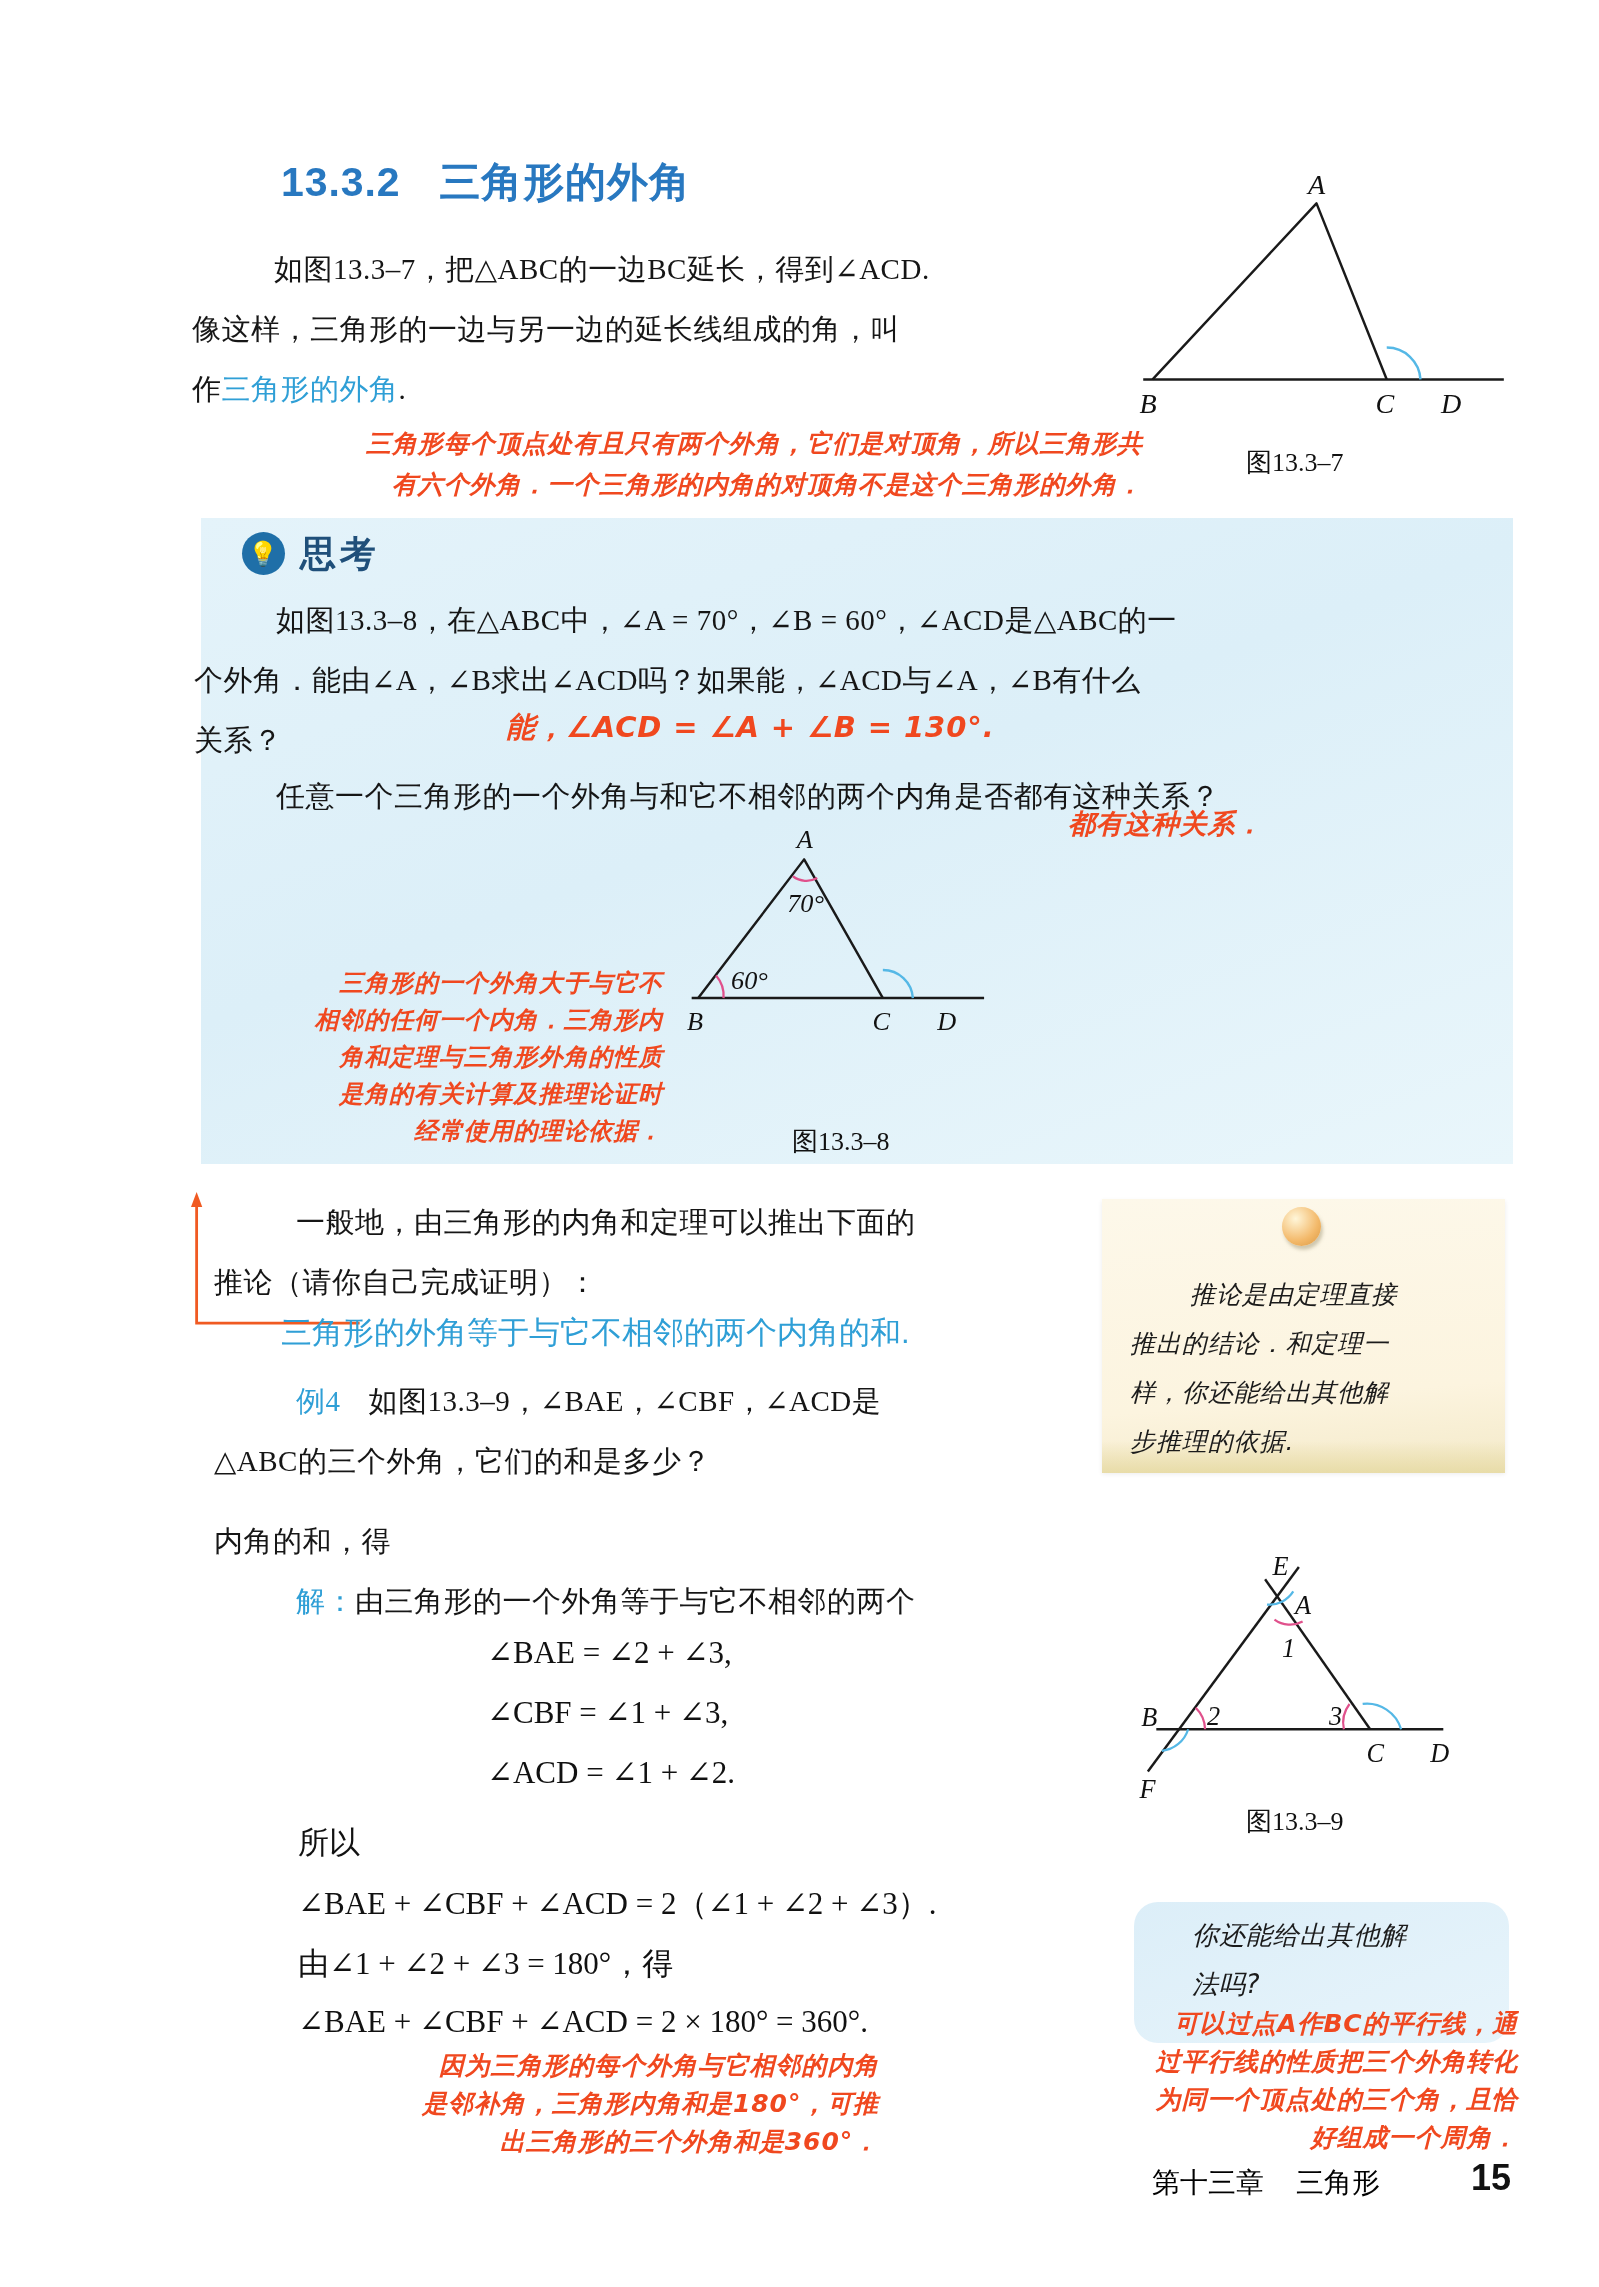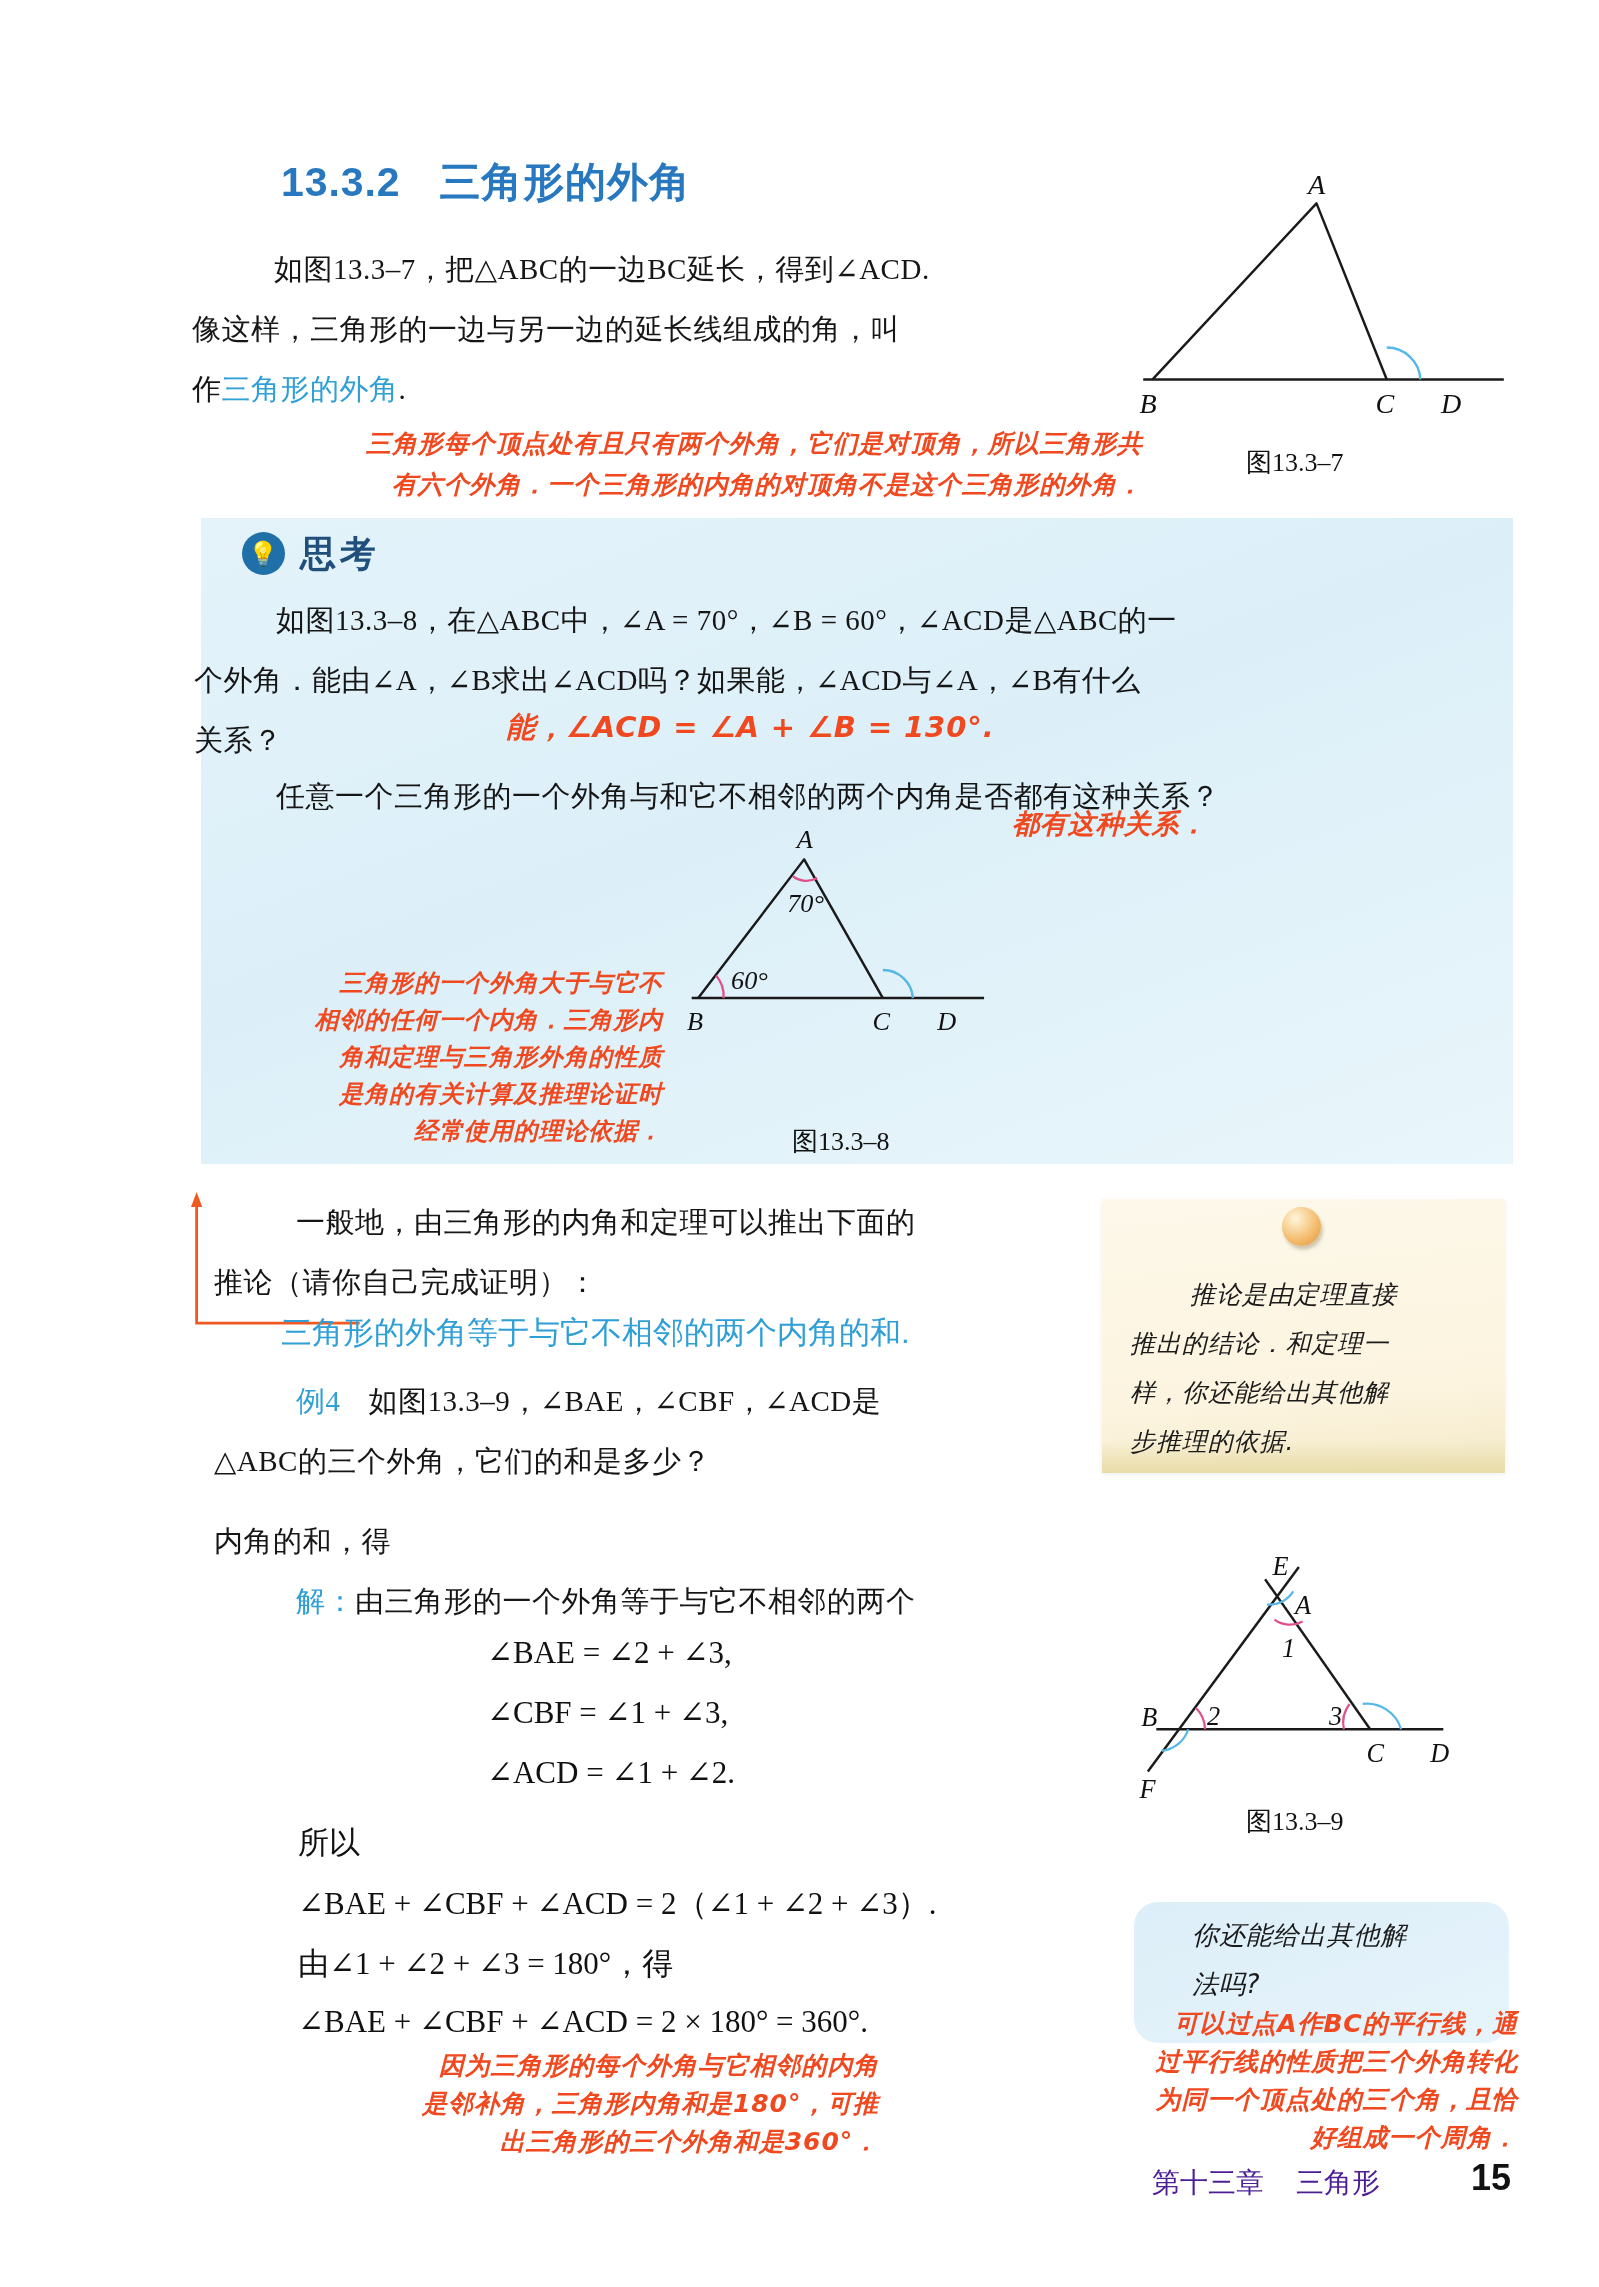--- a/index.html
+++ b/index.html
@@ -55,21 +55,21 @@
     background:#1f6fa8;color:#fff;font-size:24px;display:flex;align-items:center;justify-content:center;}
   #think-label{left:300px;top:530px;font-size:36px;font-weight:700;color:#1f4f7a;
     font-family:"Liberation Sans","DejaVu Sans",sans-serif;letter-spacing:3.7px;}
 
   #think-p1{left:194px;top:590px;width:1237px;}
   #think-p1 .l{display:block;white-space:nowrap;}
   #think-p1 .indent{padding-left:82px;}
   #think-ans{left:506px;top:708px;font-size:29px;}
   #think-p2{left:276px;top:766px;font-size:29px;white-space:nowrap;}
 
-  #red-always{left:1012px;top:806px;font-size:27px;}
+  #red-always{left:1068px;top:806px;font-size:27px;}
 
   
   #fig8{left:656px;top:820px;width:375px;height:239px;}
   #fig8-cap{left:792px;top:1124px;font-size:26px;}
 
   
   #red-note-2{left:176px;top:965px;width:487px;font-size:24px;line-height:37px;}
 
   
   #pointer{left:191px;top:1192px;width:178px;height:150px;}
@@ -127,21 +127,21 @@
     background:linear-gradient(160deg,#dceef8,#e7f4fb);
   }
   #bubble-text{left:1192px;top:1911px;width:337px;font-size:26px;line-height:49px;}
   #bubble-text .l{display:block;white-space:nowrap;}
 
   
   #red-note-3{left:204px;top:2047px;width:675px;font-size:25px;line-height:38px;}
   #red-note-4{left:1031px;top:2005px;width:487px;font-size:25px;line-height:38px;}
 
   
-  #footer{left:1152px;top:2164px;font-size:28px;color:#4c1d95;white-space:nowrap;
+  #footer{left:1152px;top:2164px;font-size:28px;color:#000000;white-space:nowrap;
     font-family:"Liberation Sans","DejaVu Sans",sans-serif;}
   #footer .gap{display:inline-block;width:32px;}
   #page-no{left:1471px;top:2157px;font-size:36px;font-weight:700;color:#111;
     font-family:"Liberation Sans","DejaVu Sans",sans-serif;}
 
   svg text{font-family:"Liberation Serif","DejaVu Serif",serif;font-style:italic;}
 </style>
 </head>
 <body>
 

